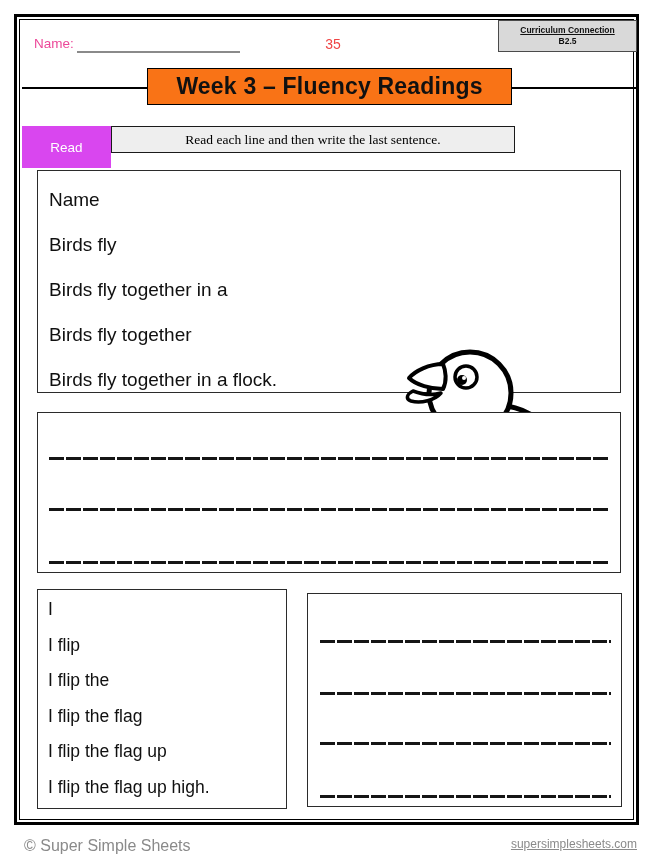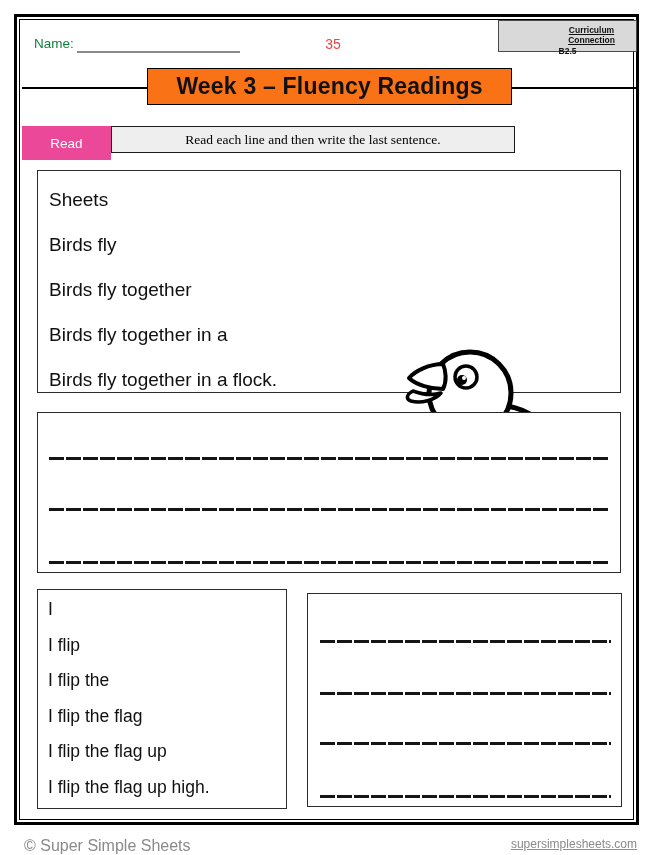--- a/index.html
+++ b/index.html
@@ -4,31 +4,31 @@
 <style>
   html,body{margin:0;padding:0;}
   body{
     width:659px;height:855px;position:relative;background:#ffffff;
     font-family:"Liberation Sans", sans-serif;color:#111;overflow:hidden;
   }
   
   .frame{position:absolute;left:14px;top:14px;width:625px;height:811px;border:3px solid #000;box-sizing:border-box;}
   .frame-inner{position:absolute;inset:2px;border:1.5px solid #000;}
   
-  .name-label{position:absolute;left:34px;top:36px;font-size:13.5px;color:#15803d;}
+  .name-label{position:absolute;left:34px;top:36px;font-size:13.5px;color:#ec4899;}
   .name-line{position:absolute;left:77px;top:51px;width:163px;height:1.5px;background:#8a8a8a;}
   .page-number{position:absolute;left:318px;top:36px;width:30px;text-align:center;font-size:14px;color:#ef4444;}
   .badge{position:absolute;left:498px;top:20px;width:139px;height:32px;background:#d9d9d9;border:1px solid #4a4a4a;box-sizing:border-box;text-align:center;}
-  .badge .t1{font-size:8.5px;font-weight:bold;text-decoration:underline;margin-top:4px;padding-left:48px;}
+  .badge .t1{font-size:8.5px;font-weight:bold;text-decoration:underline;margin-top:4px;}
   .badge .t2{font-size:8.5px;font-weight:bold;margin-top:1px;}
   .title-rule{position:absolute;left:22px;top:87px;width:615px;height:1.5px;background:#000;}
   .title-box{position:absolute;left:147px;top:68px;width:365px;height:37px;background:#f97316;border:1.5px solid #000;box-sizing:border-box;
     display:flex;align-items:center;justify-content:center;font-size:23px;font-weight:bold;letter-spacing:.2px;text-align:center;}
   
-  .read-tab{position:absolute;left:22px;top:126px;width:89px;height:34px;background:#ec4899;color:#fff;
+  .read-tab{position:absolute;left:22px;top:126px;width:89px;height:42px;background:#d946ef;color:#fff;
     display:flex;align-items:center;justify-content:center;font-size:13.5px;}
   .instruction-box{position:absolute;left:111px;top:126px;width:404px;height:27px;background:#eeeeee;border:1.5px solid #1a1a1a;box-sizing:border-box;
     display:flex;align-items:center;justify-content:center;font-size:13.5px;color:#000;font-family:Liberation Serif, serif;}
   
   .box{position:absolute;border:1.5px solid #2b2b2b;box-sizing:border-box;background:#fff;}
   .reading-box-1{left:37px;top:170px;width:584px;height:223px;}
   .reading-box-1 .rlist{position:absolute;left:11px;top:6px;right:240px;}
   .reading-box-1 .rline{height:45px;line-height:45px;font-size:19px;color:#101010;white-space:nowrap;}
   .writing-box-1{left:37px;top:412px;width:584px;height:161px;}
   .reading-box-2{left:37px;top:589px;width:250px;height:220px;}
@@ -69,24 +69,24 @@
 </div>
 
 <div class="title-rule"></div>
 <div class="title-box">Week 3 – Fluency Readings</div>
 
 <div class="read-tab">Read</div>
 <div class="instruction-box">Read each line and then write the last sentence.</div>
 
 <div class="box reading-box-1">
   <div class="rlist">
-      <div class="rline">Sheets</div>
+      <div class="rline">Name</div>
       <div class="rline">Birds fly</div>
+      <div class="rline">Birds fly together in a</div>
       <div class="rline">Birds fly together</div>
-      <div class="rline">Birds fly together in a</div>
       <div class="rline">Birds fly together in a flock.</div>
     </div>
   <svg class="bird" viewBox="0 0 235 218" fill="none">
 
     <path d="M45 83 C26 95 15 120 17 143 C19 170 40 192 72 198 C98 203 122 197 136 184
              C147 191 160 201 170 211 C179 219 192 221 196 213 C200 205 194 194 186 182
              C175 165 158 140 147 127 C152 110 150 92 140 81 C126 64 100 58 80 64
              C66 68 52 74 45 83 Z" fill="#fff" stroke="#000" stroke-width="5" stroke-linejoin="round"></path>
 
     <path d="M60 160 L53 190" stroke="#000" stroke-width="3.5" stroke-linecap="round"></path>

